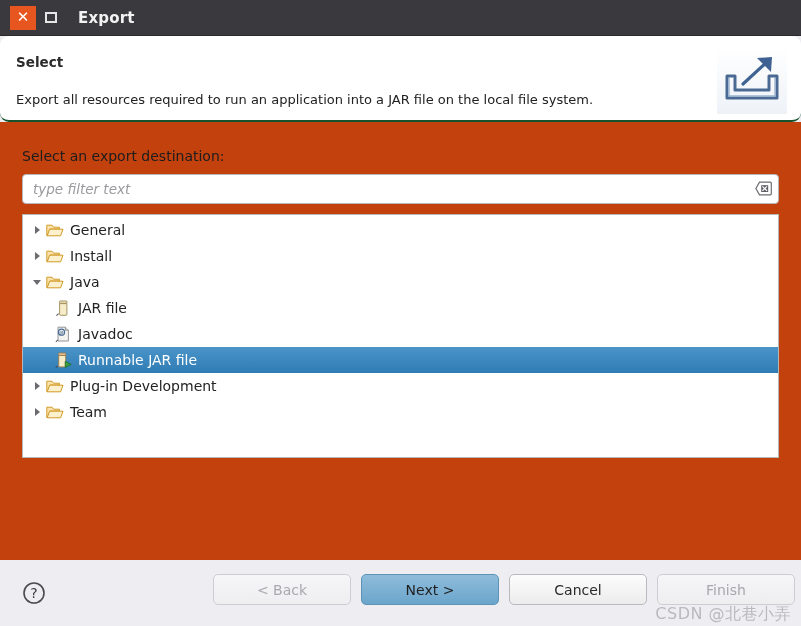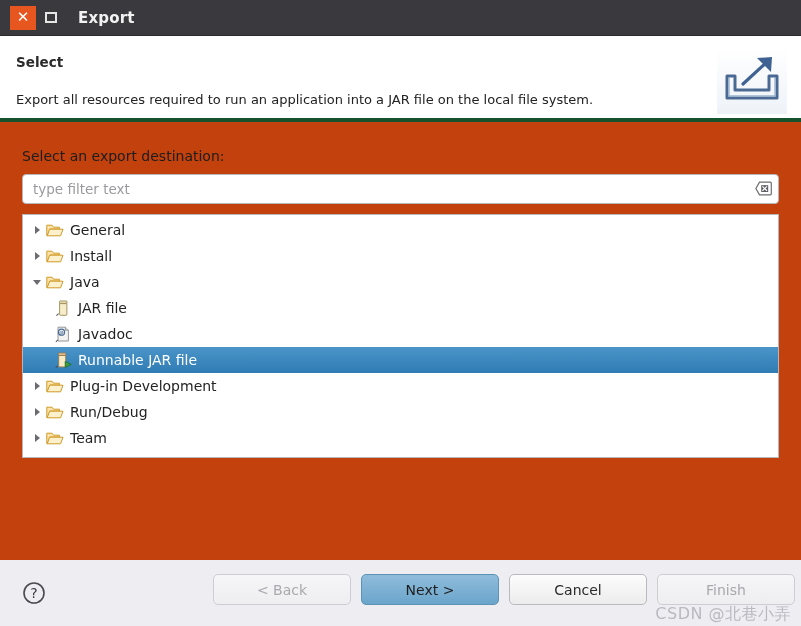--- a/index.html
+++ b/index.html
@@ -63,21 +63,22 @@
     margin-left: 12px;
     letter-spacing: .2px;
   }
 
   
   #header {
     background: #ffffff;
     flex: 0 0 86px;
     position: relative;
     padding: 12px 16px 0 16px;
-    border-bottom: 4px solid #14532d;
+    border-bottom: 2px solid #14532d;
+    border-radius: 9px;
   }
   #header-title {
     font-size: 13.5px;
     font-weight: bold;
     color: #2b2b2b;
     margin-top: 6px;
   }
   #header-desc {
     font-size: 13px;
     color: #222222;
@@ -114,20 +115,21 @@
     width: 100%;
     height: 30px;
     border: 1px solid #b6b6bd;
     border-radius: 4px;
     background: #ffffff;
     font-size: 13.5px;
     font-family: "DejaVu Sans", "Liberation Sans", sans-serif;
     color: #333;
     padding: 0 30px 0 10px;
     outline: none;
+    font-style: italic;
   }
   #filter-input::placeholder { color: #9a9a9e; }
   #clear-filter-icon {
     position: absolute;
     right: 7px;
     top: 7px;
     width: 17px;
     height: 15px;
     cursor: pointer;
   }
@@ -378,32 +380,20 @@
         <div class="tree-row">
           <span class="twisty">
             <span class="tw-right"></span>
           </span>
           <span class="node-icon">
             <svg width="18" height="15" viewBox="0 0 18 15">
               <path d="M0.8 12.6 L0.8 2.2 L6 2.2 L7.6 4.2 L13.4 4.2 L13.4 6 L4 6 L1.6 12.6 Z" fill="#fbe3ab" stroke="#d09a28" stroke-width="1"></path>
               <path d="M3.6 6.2 L17 6.2 L14.6 12.8 L1.2 12.8 Z" fill="#fdf0cd" stroke="#d09a28" stroke-width="1"></path>
             </svg>
           </span>
-          <span class="node-label">Run/Debug</span>
-        </div>
-        <div class="tree-row">
-          <span class="twisty">
-            <span class="tw-right"></span>
-          </span>
-          <span class="node-icon">
-            <svg width="18" height="15" viewBox="0 0 18 15">
-              <path d="M0.8 12.6 L0.8 2.2 L6 2.2 L7.6 4.2 L13.4 4.2 L13.4 6 L4 6 L1.6 12.6 Z" fill="#fbe3ab" stroke="#d09a28" stroke-width="1"></path>
-              <path d="M3.6 6.2 L17 6.2 L14.6 12.8 L1.2 12.8 Z" fill="#fdf0cd" stroke="#d09a28" stroke-width="1"></path>
-            </svg>
-          </span>
           <span class="node-label">Team</span>
         </div>
       </div>
   </div>
 
   <div id="footer">
     <span id="help-icon">
       <svg width="24" height="24" viewBox="0 0 24 24">
         <circle cx="12" cy="12" r="10" fill="none" stroke="#4a4a50" stroke-width="1.6"></circle>
         <text x="12" y="17" text-anchor="middle" font-size="14" font-family="DejaVu Sans, sans-serif" fill="#3a3a40">?</text>

